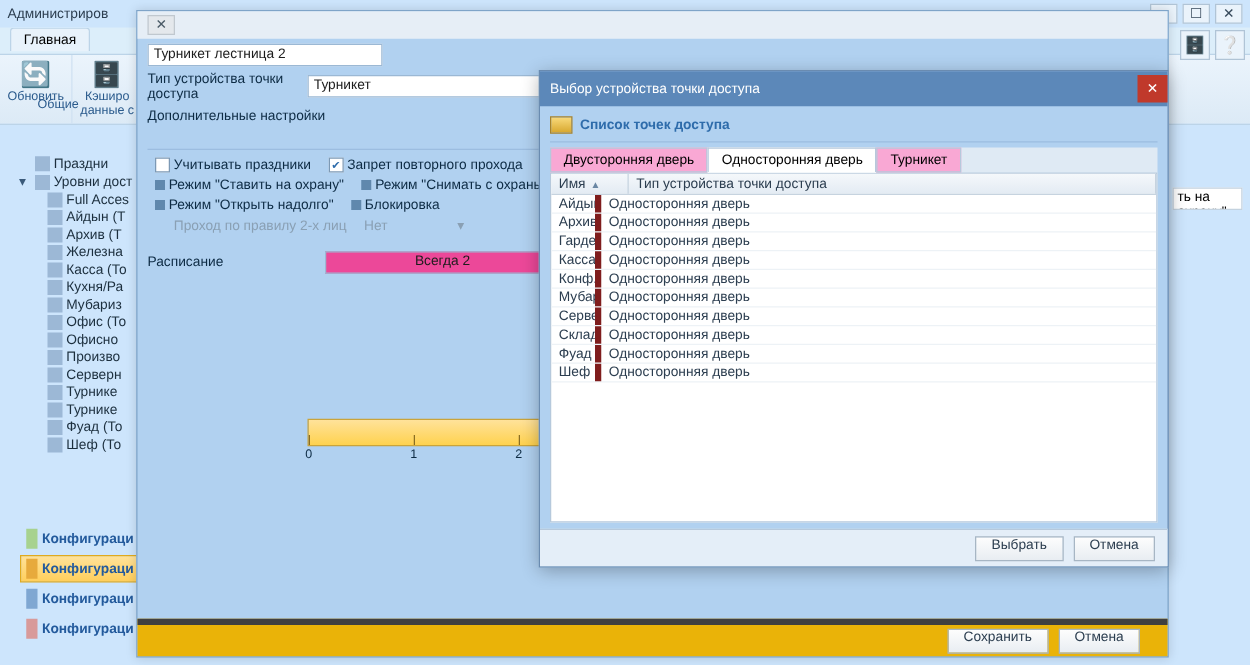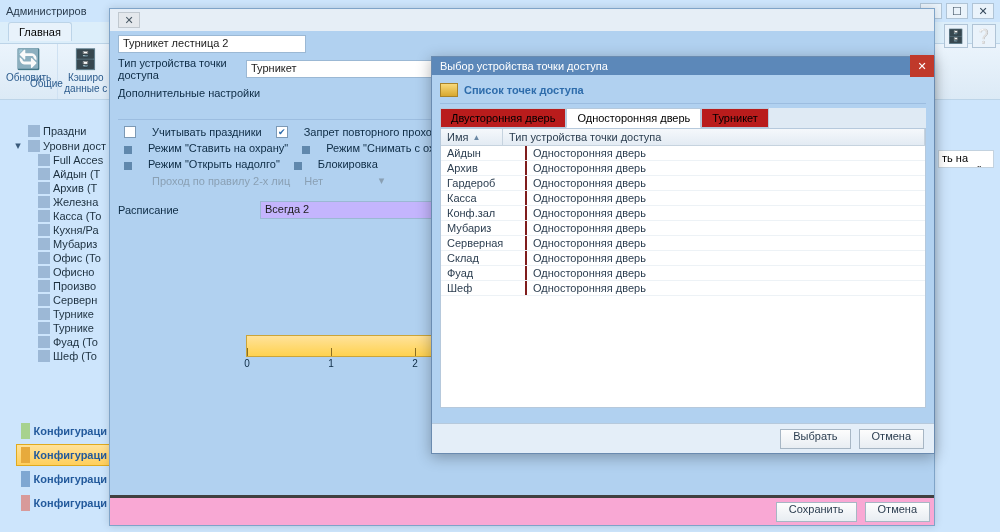--- a/index.html
+++ b/index.html
@@ -45,56 +45,56 @@
   .section-ic { width:26px; height:20px; background:linear-gradient(#f8d97a,#d8a82f); border:1px solid #a8832a; display:inline-block;}
 
   .form-area { padding:0 8px; color:#1c1c1c;}
   .form-row { display:flex; align-items:center; margin:4px 0;}
   .form-row label { width:128px; color:#0d2b44;}
   .form-row .textbox { flex:1; max-width:188px; height:18px; background:#fff; border:1px solid #9bb8d4; padding:1px 4px; font-size:11px; }
   .section-sub { margin-top:6px; color:#0d2b44; border-bottom:1px solid #9cbde0; padding-bottom:20px; margin-bottom:4px; width:320px;}
 
   .opts { margin-left:6px; }
   .opt-row { display:flex; align-items:center; gap:14px; padding:2px 0;}
-  .opt { display:flex; align-items:flex-end; gap:16px; color:#0d2b44;}
+  .opt { display:flex; align-items:center; gap:3px; color:#0d2b44;}
   .opt.dim { color:#8aa0b4; }
   .chk { width:12px; height:12px; border:1px solid #7c99b5; background:#fff; display:inline-flex; align-items:center; justify-content:center; font-size:9px; color:#2e6cab;}
   .sq  { width:8px; height:8px; background:#6088ad; display:inline-block;}
 
   .sched { display:flex; align-items:center; margin:12px 0 0 0;}
   .sched label{ width:142px; color:#0d2b44;}
-  .sched .textbox{ width:188px; height:18px; background:#c4b5fd; border:1px solid #9bb8d4; padding:1px 4px;}
+  .sched .textbox{ width:188px; height:18px; background:#ec4899; border:1px solid #9bb8d4; padding:1px 4px;text-align:center;}
 
   .ruler { margin:116px 8px 0 128px; height:22px; background:linear-gradient(#ffe29a,#ffd24f); border:1px solid #caa43a; position:relative; max-width:590px;}
   .ruler .tick { position:absolute; top:12px; bottom:0; width:1px; background:#8a6e22;}
   .ruler .num  { position:absolute; top:22px; transform:translateX(-50%); font-size:10px; color:#0d2b44;}
 
-  .dlg1-footer { position:absolute; left:0; right:0; bottom:0; height:30px; background:#f9a8d4; border-top:3px solid #404040; display:flex; justify-content:flex-end; align-items:center; padding:0 4px; gap:8px;}
+  .dlg1-footer { position:absolute; left:0; right:0; bottom:0; height:30px; background:#eab308; border-top:5px solid #404040; display:flex; justify-content:flex-end; align-items:center; padding:0 22px; gap:8px;}
   .btn { height:20px; padding:0 12px; background:linear-gradient(#fdfdfd,#e8edf2); border:1px solid #a7b6c4; font-size:11px; color:#2c3e50;}
 
   
   .dialog2 { position:absolute; left:431px; top:56px; width:504px; height:398px; background:#b1d1f0; border:1px solid #6a8bb0; box-shadow:0 3px 14px rgba(0,0,0,.3);}
-  .dialog2 .dlg2-title { height:18px; background:#5c88b9; color:#fff; display:flex; justify-content:space-between; align-items:center; padding:0 0 0 8px;}
+  .dialog2 .dlg2-title { height:28px; background:#5c88b9; color:#fff; display:flex; justify-content:space-between; align-items:center; padding:0 0 0 8px;}
   .dlg2-title .x { width:24px; height:22px; background:#c0392b; color:#fff; text-align:center; line-height:22px;}
 
   .list-hdr { margin:8px 8px 4px 8px; display:flex; align-items:center; gap:6px; color:#2e6cab; font-weight:bold; border-bottom:1px solid #9cbde0; padding-bottom:6px;}
   .list-ic { width:18px; height:14px; background:linear-gradient(#f8d97a,#d8a82f); border:1px solid #a8832a; display:inline-block;}
 
   .tabs2 { margin:0 8px; background:#dfeaf4; display:flex;}
-  .tab2 { padding:3px 10px; border:1px solid #b6c9dc; background:#b91c1c; margin-right:0px;}
+  .tab2 { padding:3px 10px; border:1px solid #b6c9dc; background:#f9a8d4; margin-right:0px;}
   .tab2.active { background:#fff; border-bottom:1px solid #fff;}
 
   .grid { margin:0 8px; background:#fff; border:1px solid #b6c9dc; height:280px; overflow:hidden;}
   .grid-head { display:flex; background:linear-gradient(#f5f8fb,#e3ebf3); border-bottom:1px solid #c6d3df;}
   .gh { padding:2px 6px; border-right:1px solid #c6d3df; color:#2c3e50; font-size:11px;}
   .gh1 { width:62px; display:flex; align-items:center; gap:4px;}
   .gh2 { flex:1;}
   .grid-body {}
   .gr { display:flex; border-bottom:1px solid #edf2f6; font-size:11px; color:#2c3e50;}
-  .gc1 { width:86px; padding:1px 6px; border-right:2px solid #7f1d1d; white-space:nowrap; overflow:hidden;}
+  .gc1 { width:40px; padding:1px 6px; border-right:5px solid #7f1d1d; white-space:nowrap; overflow:hidden;text-align:right;}
   .gc2 { flex:1; padding:1px 6px;}
 
   .dlg2-footer { position:absolute; left:0; right:0; bottom:0; height:30px; background:#e4eef8; border-top:1px solid #b6c9dc; display:flex; justify-content:flex-end; align-items:center; padding:0 10px; gap:8px;}
 </style>
 </head>
 <body>
 
 <div class="outer-window">
   <div class="outer-title">
     <span>Администриров</span>

